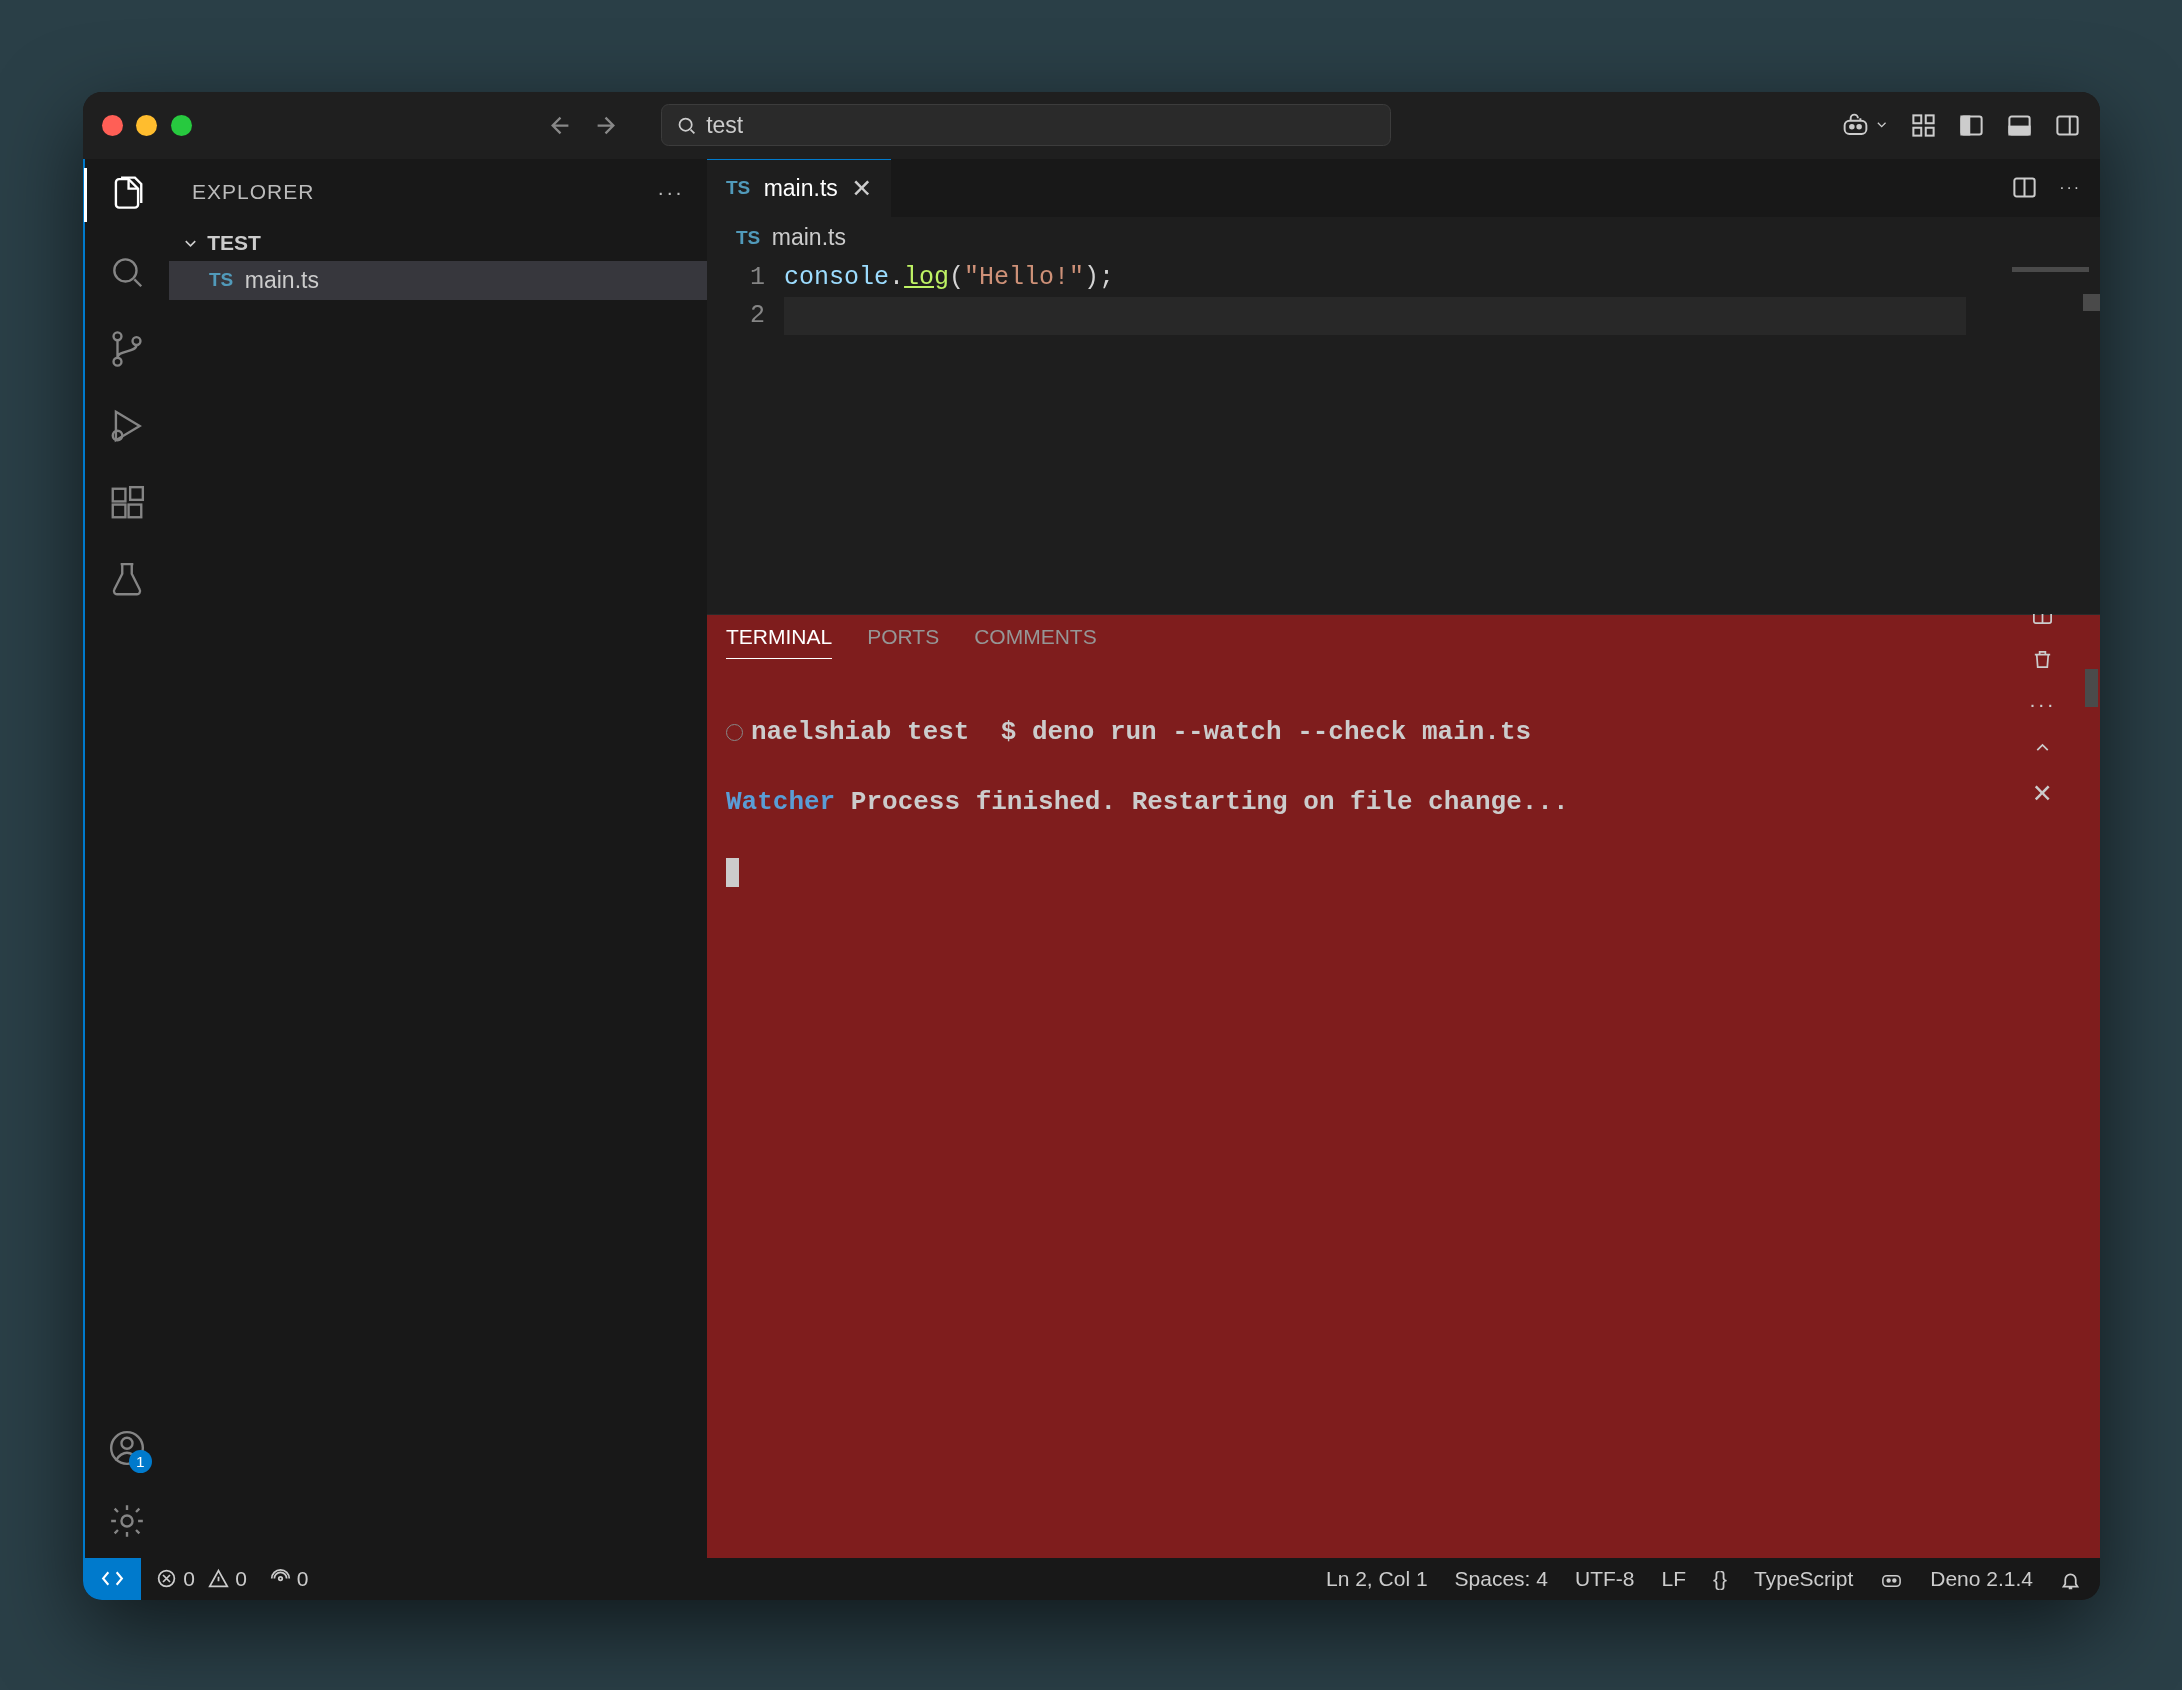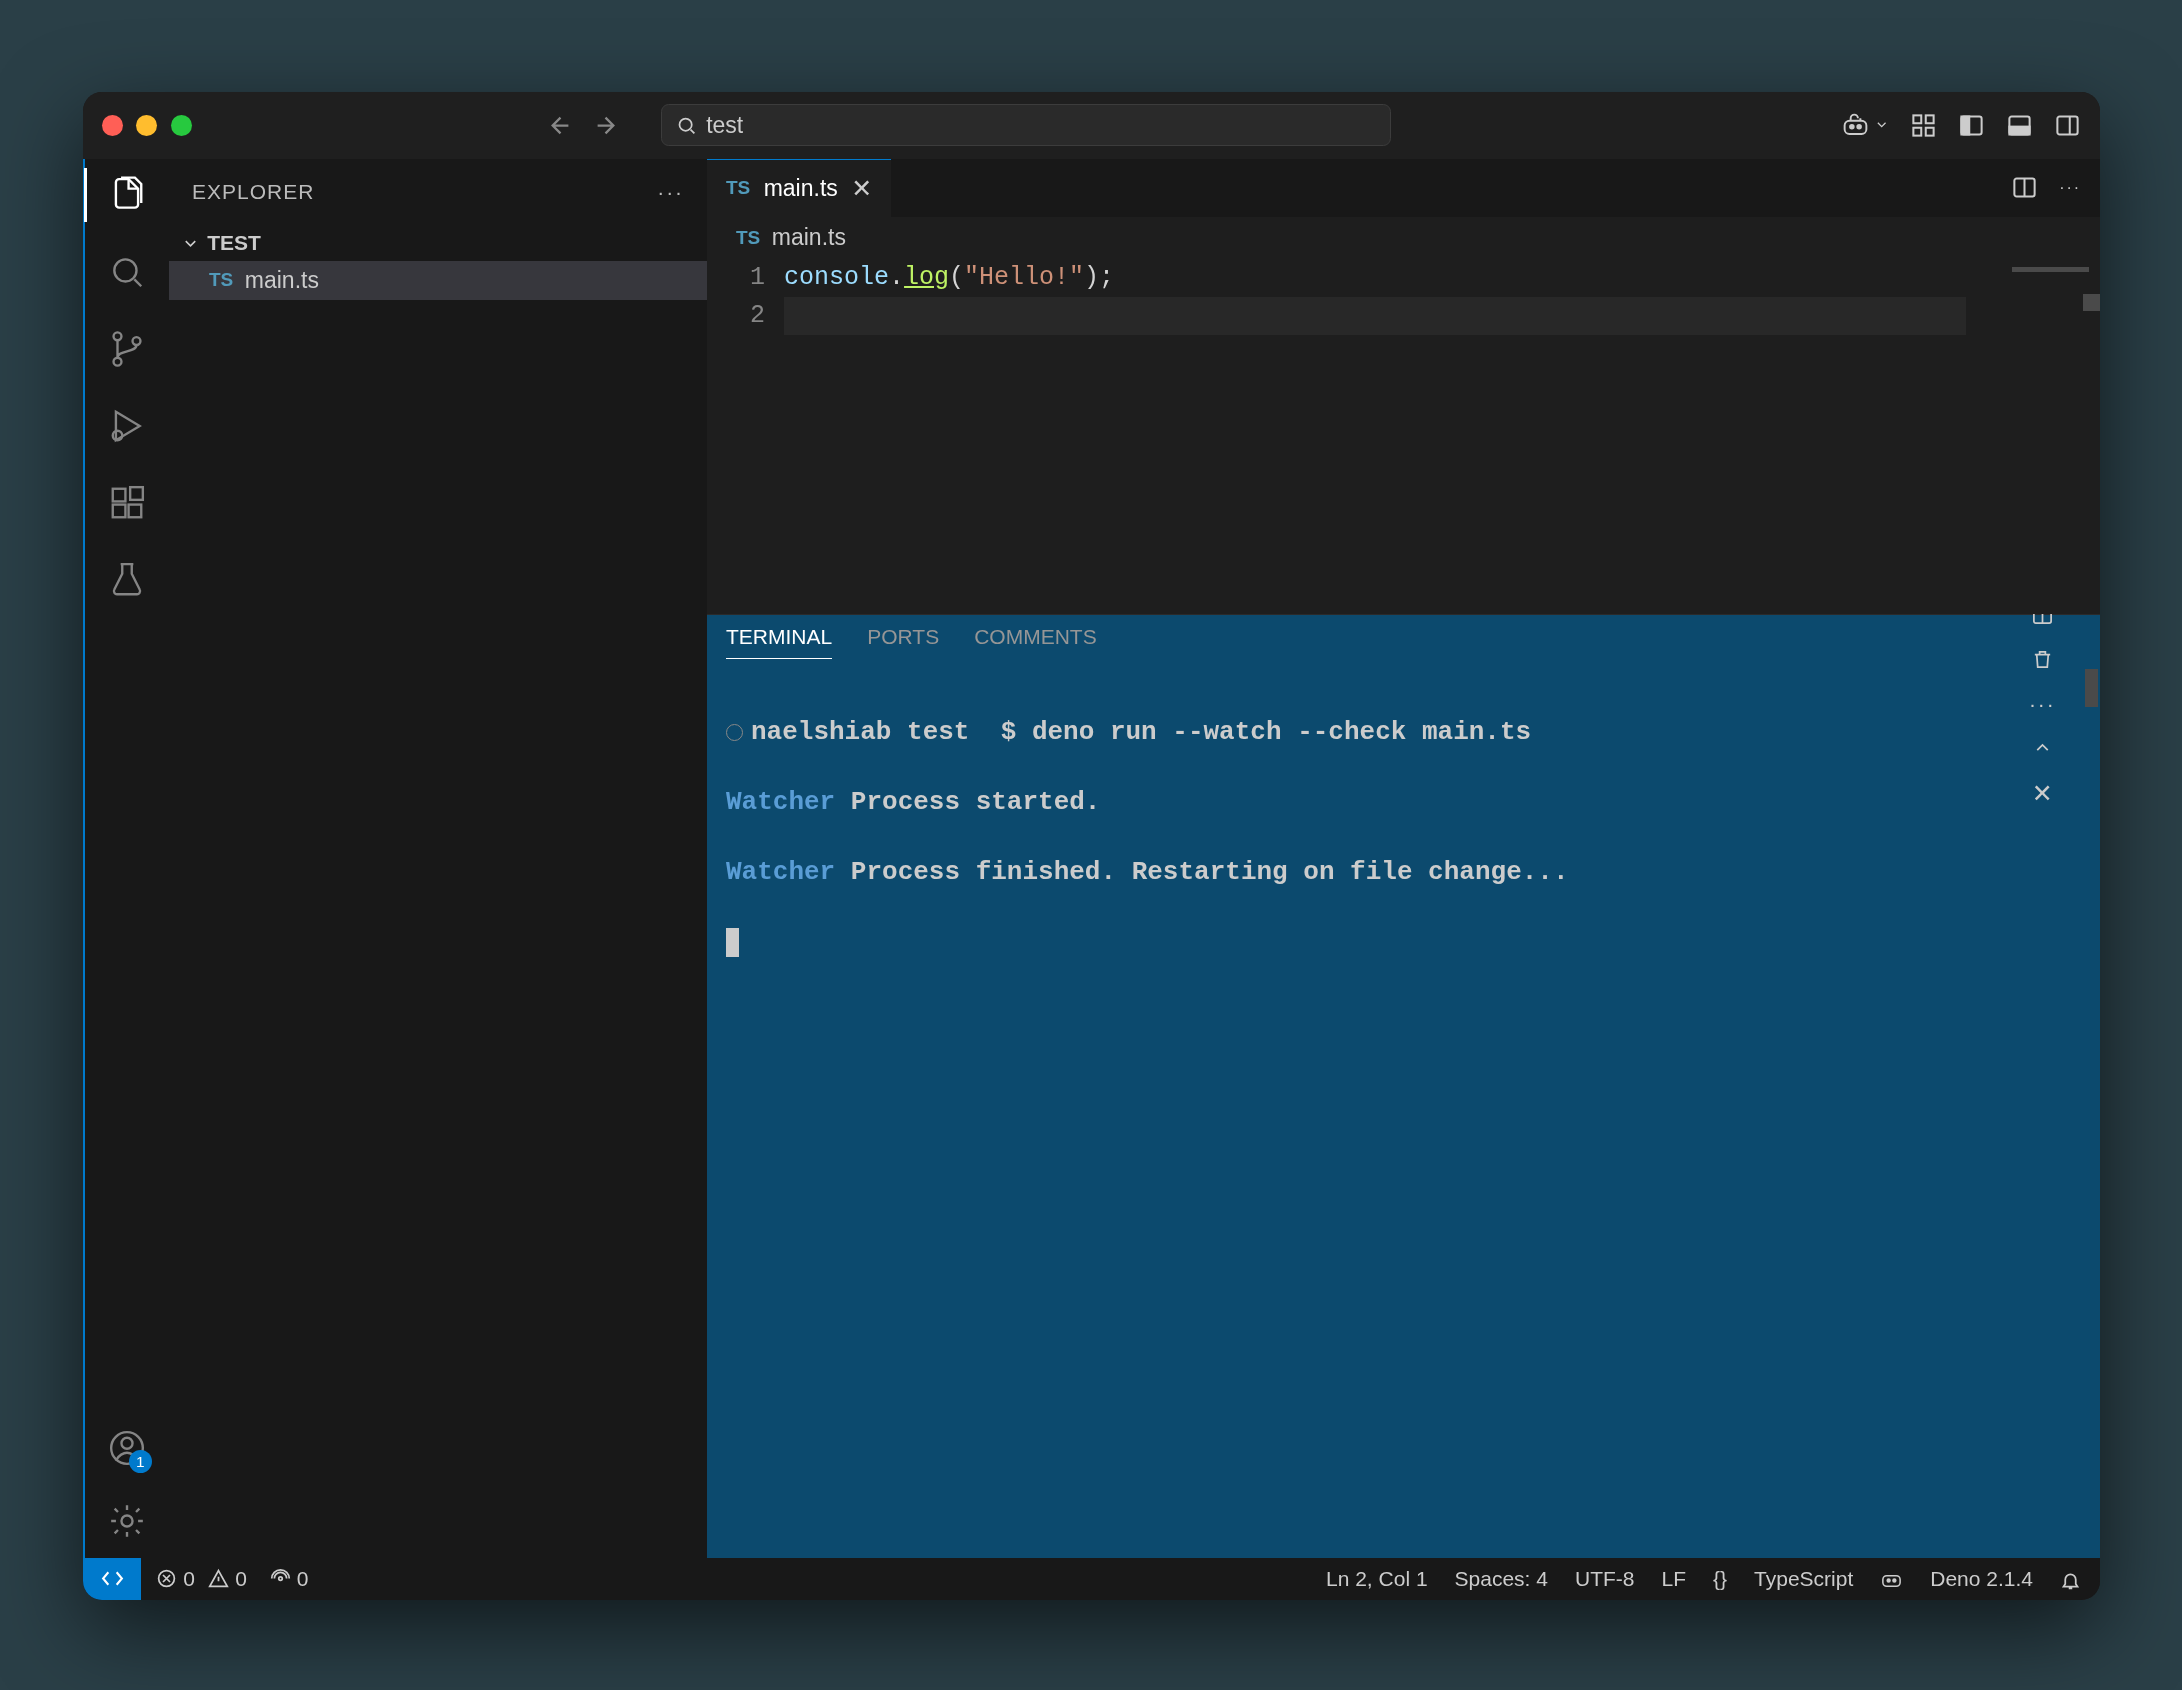--- a/index.html
+++ b/index.html
@@ -228,21 +228,21 @@
   width: 17.3px;
   height: 17.3px;
   background: #4a4a4a;
 }
 
 .panel {
   flex: 1;
   display: flex;
   flex-direction: column;
   border-top: 1px solid #2a2a2a;
-  background: #0c4a6e;
+  background: #7f1d1d;
 }
 .panel-tabs {
   height: 54px;
   display: flex;
   align-items: center;
   padding: 0 19px;
   gap: 35px;
   font-size: 21px;
   color: #969696;
 }
@@ -536,21 +536,20 @@
             <span>
               <svg width="21" height="21" viewBox="0 0 24 24" fill="none" stroke="#ccc" stroke-width="2">
                   <path d="m6 15 6-6 6 6"></path>
                 </svg>
             </span>
             <span style="font-size:25px">✕</span>
           </div>
         </div>
         <div class="terminal">
 <div><span class="prompt-circle"></span><span>naelshiab</span> <span>test</span>  <span>$</span> <span>deno run --watch --check main.ts</span></div>
-<div><span class="term-watcher">Watcher</span><span> Process started.</span></div>
 <div><span class="term-watcher">Watcher</span><span> Process finished. Restarting on file change...</span></div>
 <div><span class="term-cursor"></span></div>
           <div class="terminal-scroll"></div>
         </div>
       </div>
     </div>
   </div>
 
   <div class="statusbar">
     <div class="status-remote">

